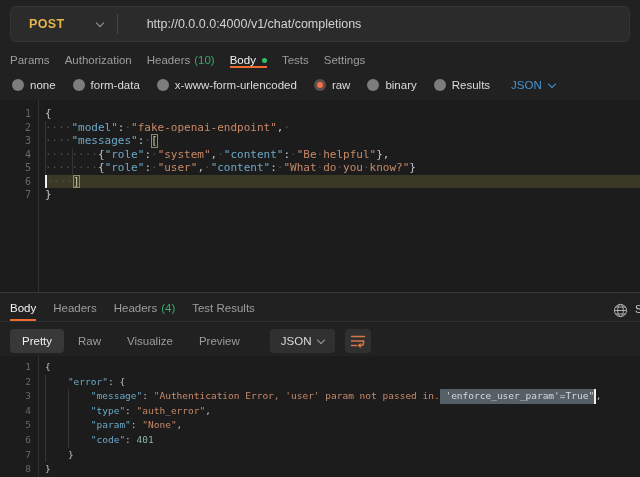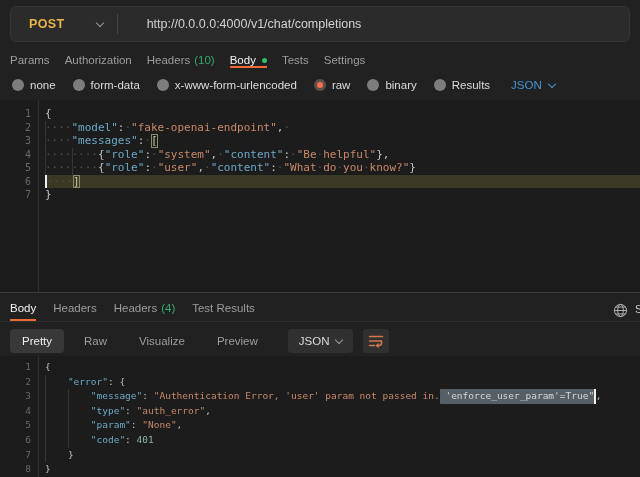--- a/index.html
+++ b/index.html
@@ -254,21 +254,21 @@
       <g fill="none" stroke="#b5b5b5" stroke-width="1">
     <circle cx="8" cy="8" r="6.5"></circle>
         <ellipse cx="8" cy="8" rx="3" ry="6.5"></ellipse>
     <path d="M1.5 8h13M2.6 4.3h10.8M2.6 11.7h10.8"></path>
       </g>
     </svg>
 </div>
 <span class="status-frag">St</span>
 
 <div class="resp-views">
-  <span id="view-tabs" style="display:flex;align-items:center;gap:8px;">
+  <span id="view-tabs" style="display:flex;align-items:center;gap:2px;">
       <div class="vtab active">Pretty</div>
       <div class="vtab">Raw</div>
       <div class="vtab">Visualize</div>
       <div class="vtab">Preview</div>
     </span>
   <span class="resp-lang">
     <span>JSON</span>
     <span class="chev"></span>
   </span>
   <span class="wrap-btn">

